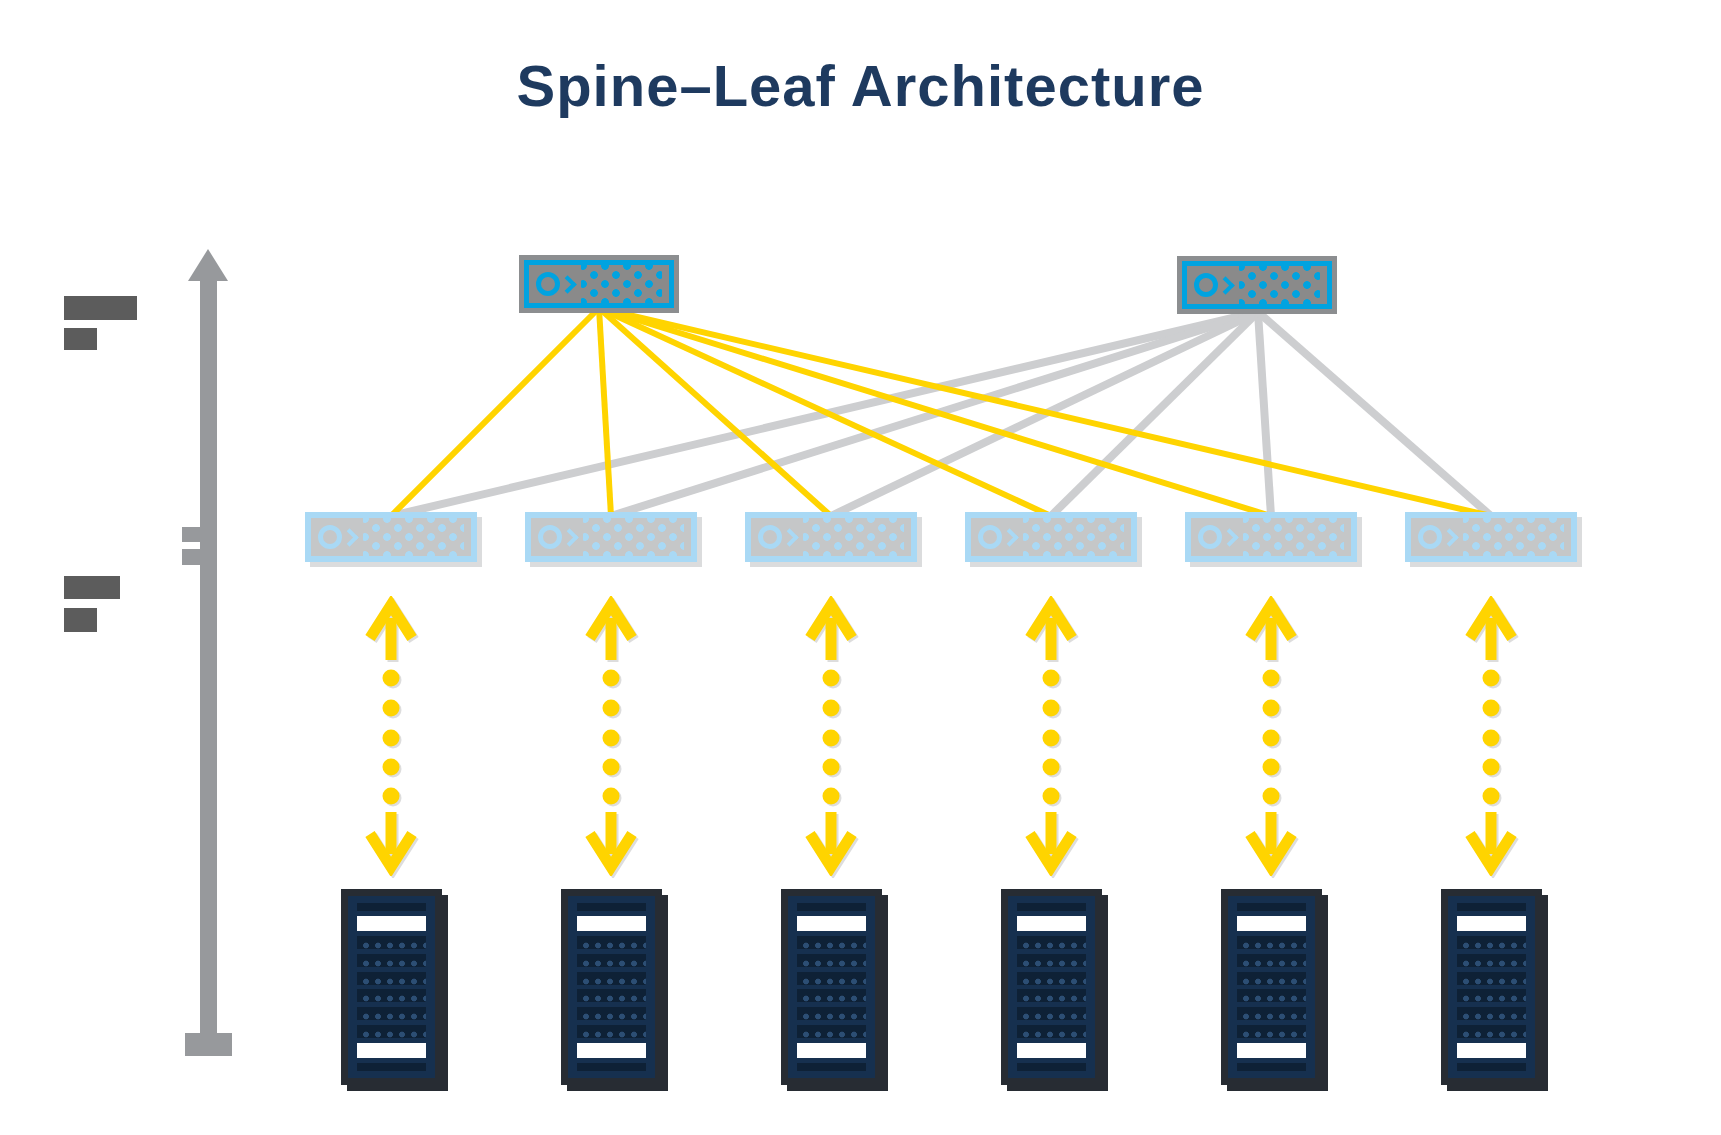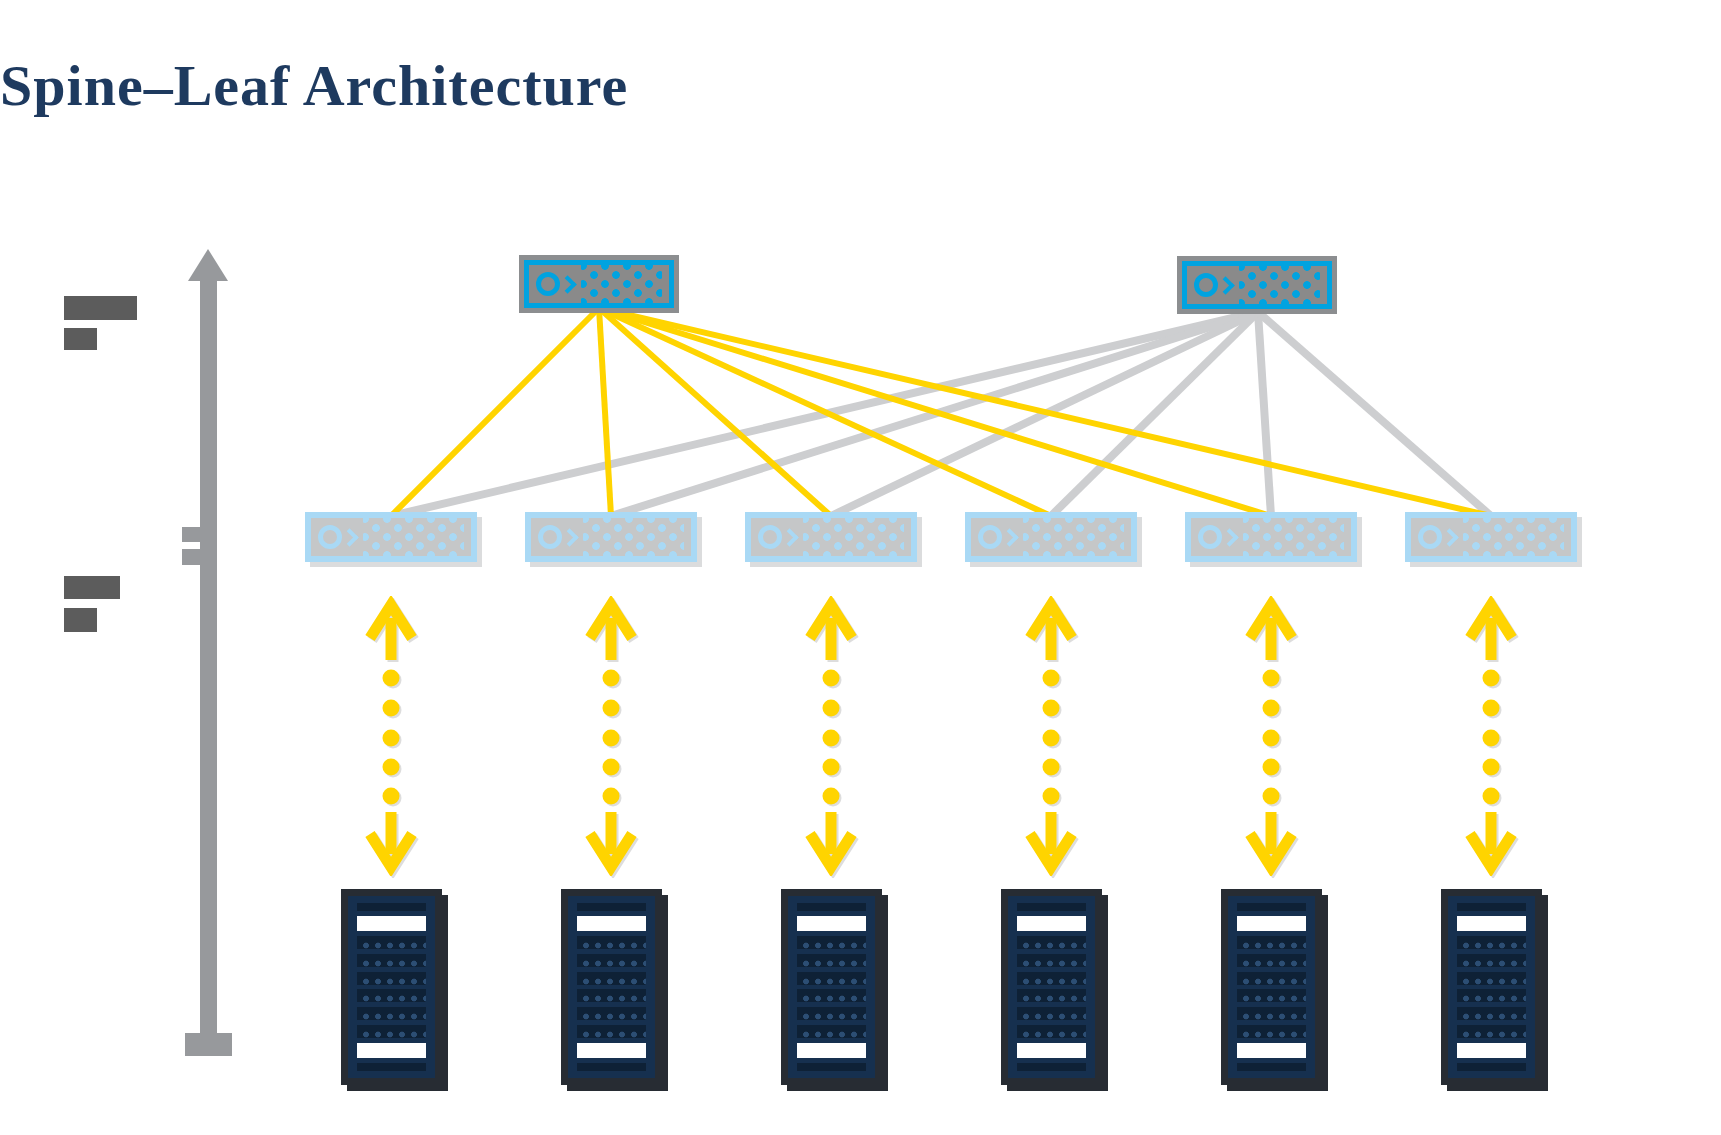--- a/index.html
+++ b/index.html
@@ -2,22 +2,22 @@
 <html style="--title-navy: #1e3a5f; --spine-blue: #00a3e0; --leaf-blue: #a9d9f5; --spine-panel-gray: #8a8a8a; --leaf-panel-gray: #c5c7c8; --link-gray: #cdced0; --link-yellow: #ffd400; --axis-gray: #97999c; --label-gray: #5c5c5c; --server-navy: #16304f; --server-border: #272c33; --server-slot: #0e2136; --server-dot: #2c4e74; --shadow-gray: #dbdcdd;"><head>
 <meta charset="utf-8">
 <style>
   html,body{margin:0;padding:0;background:#fff;}
   #stage{
     position:relative;width:1721px;height:1135px;background:#fff;overflow:hidden;
     font-family:"Liberation Sans",sans-serif;
   }
   
   .title{
-    position:absolute;left:0;top:52px;width:100%;
-    font-size:58px;font-weight:bold;letter-spacing:1px;color:var(--title-navy);font-family:Liberation Serif, serif;
+    position:absolute;left:0;top:52px;width:100%;text-align:center;
+    font-size:58px;font-weight:bold;letter-spacing:1px;color:var(--title-navy);
   }
   
   .axis-head{
     position:absolute;left:188px;top:249px;width:0;height:0;
     border-left:20px solid transparent;border-right:20px solid transparent;
     border-bottom:32px solid var(--axis-gray);
   }
   .axis-shaft{position:absolute;left:200px;top:277px;width:17px;height:756px;background:var(--axis-gray);}
   .axis-cap{position:absolute;left:185px;top:1033px;width:47px;height:23px;background:var(--axis-gray);}
   .axis-break-1{position:absolute;left:182px;top:527px;width:21px;height:15px;background:var(--axis-gray);}

